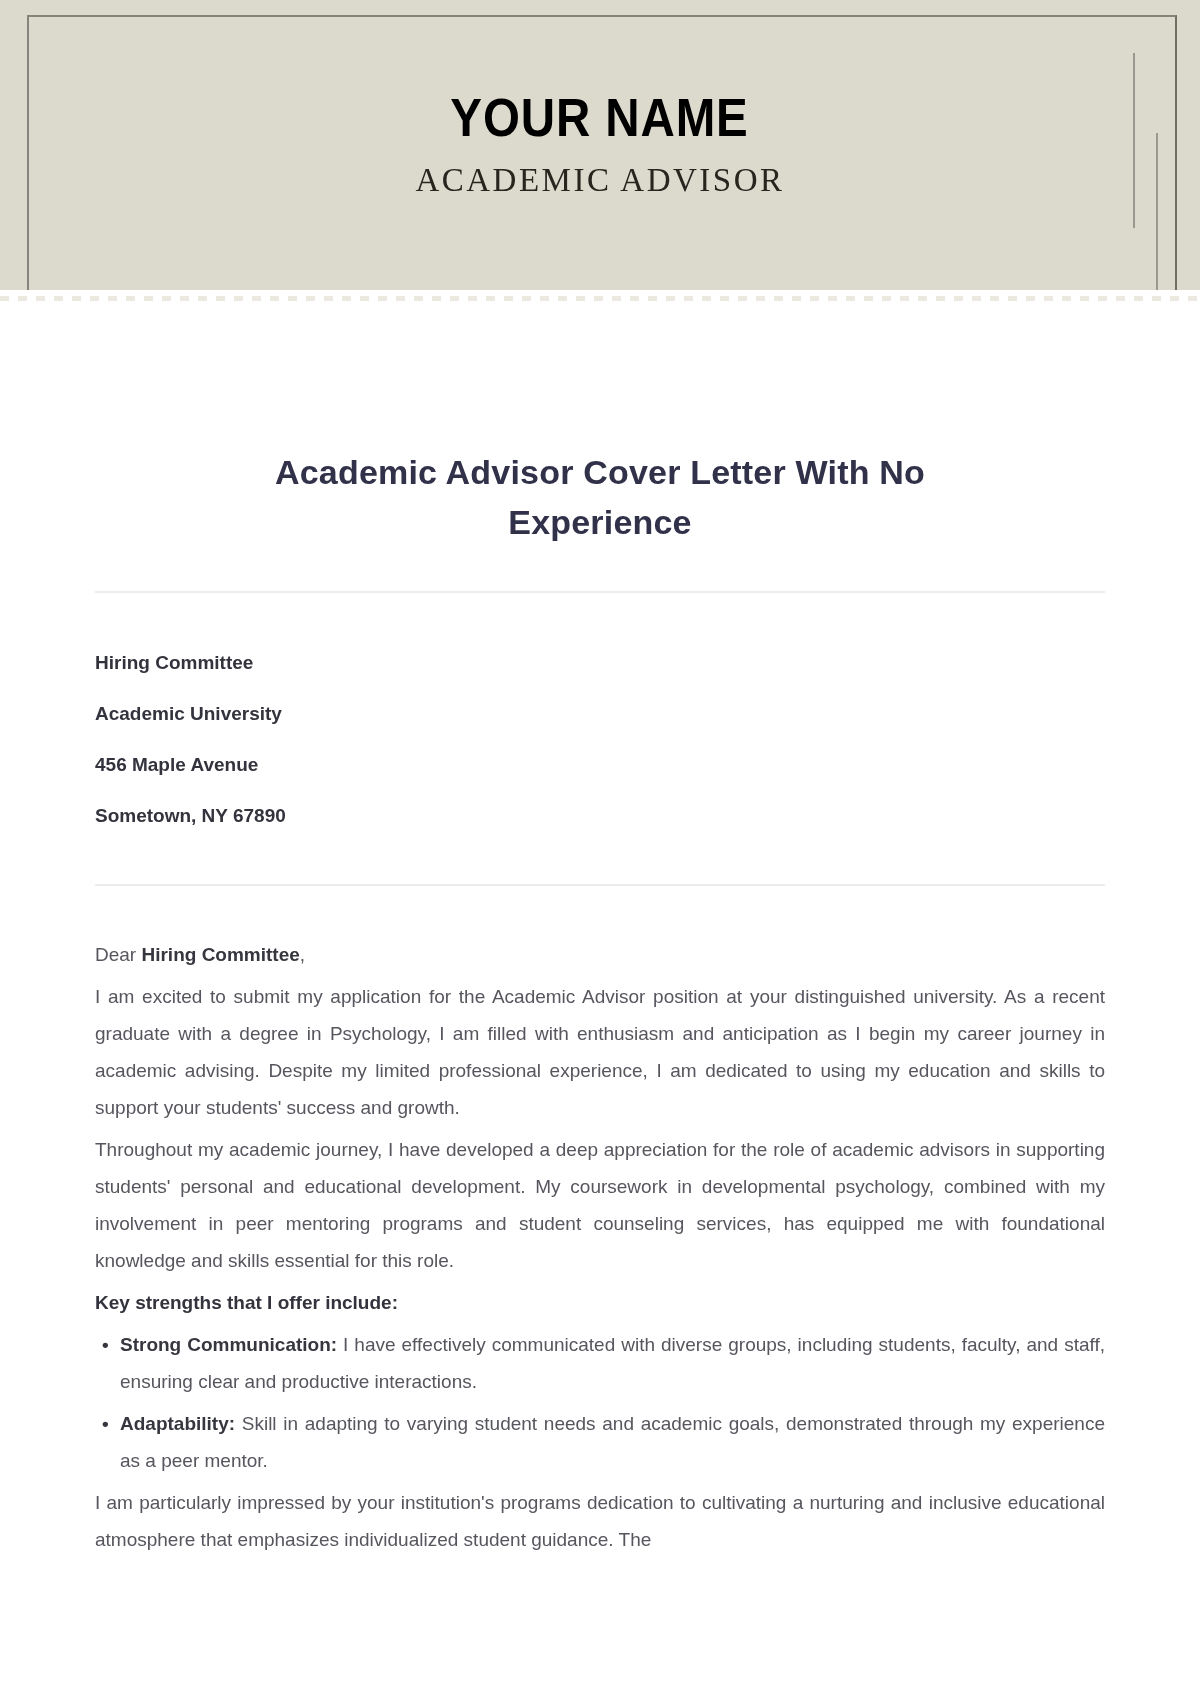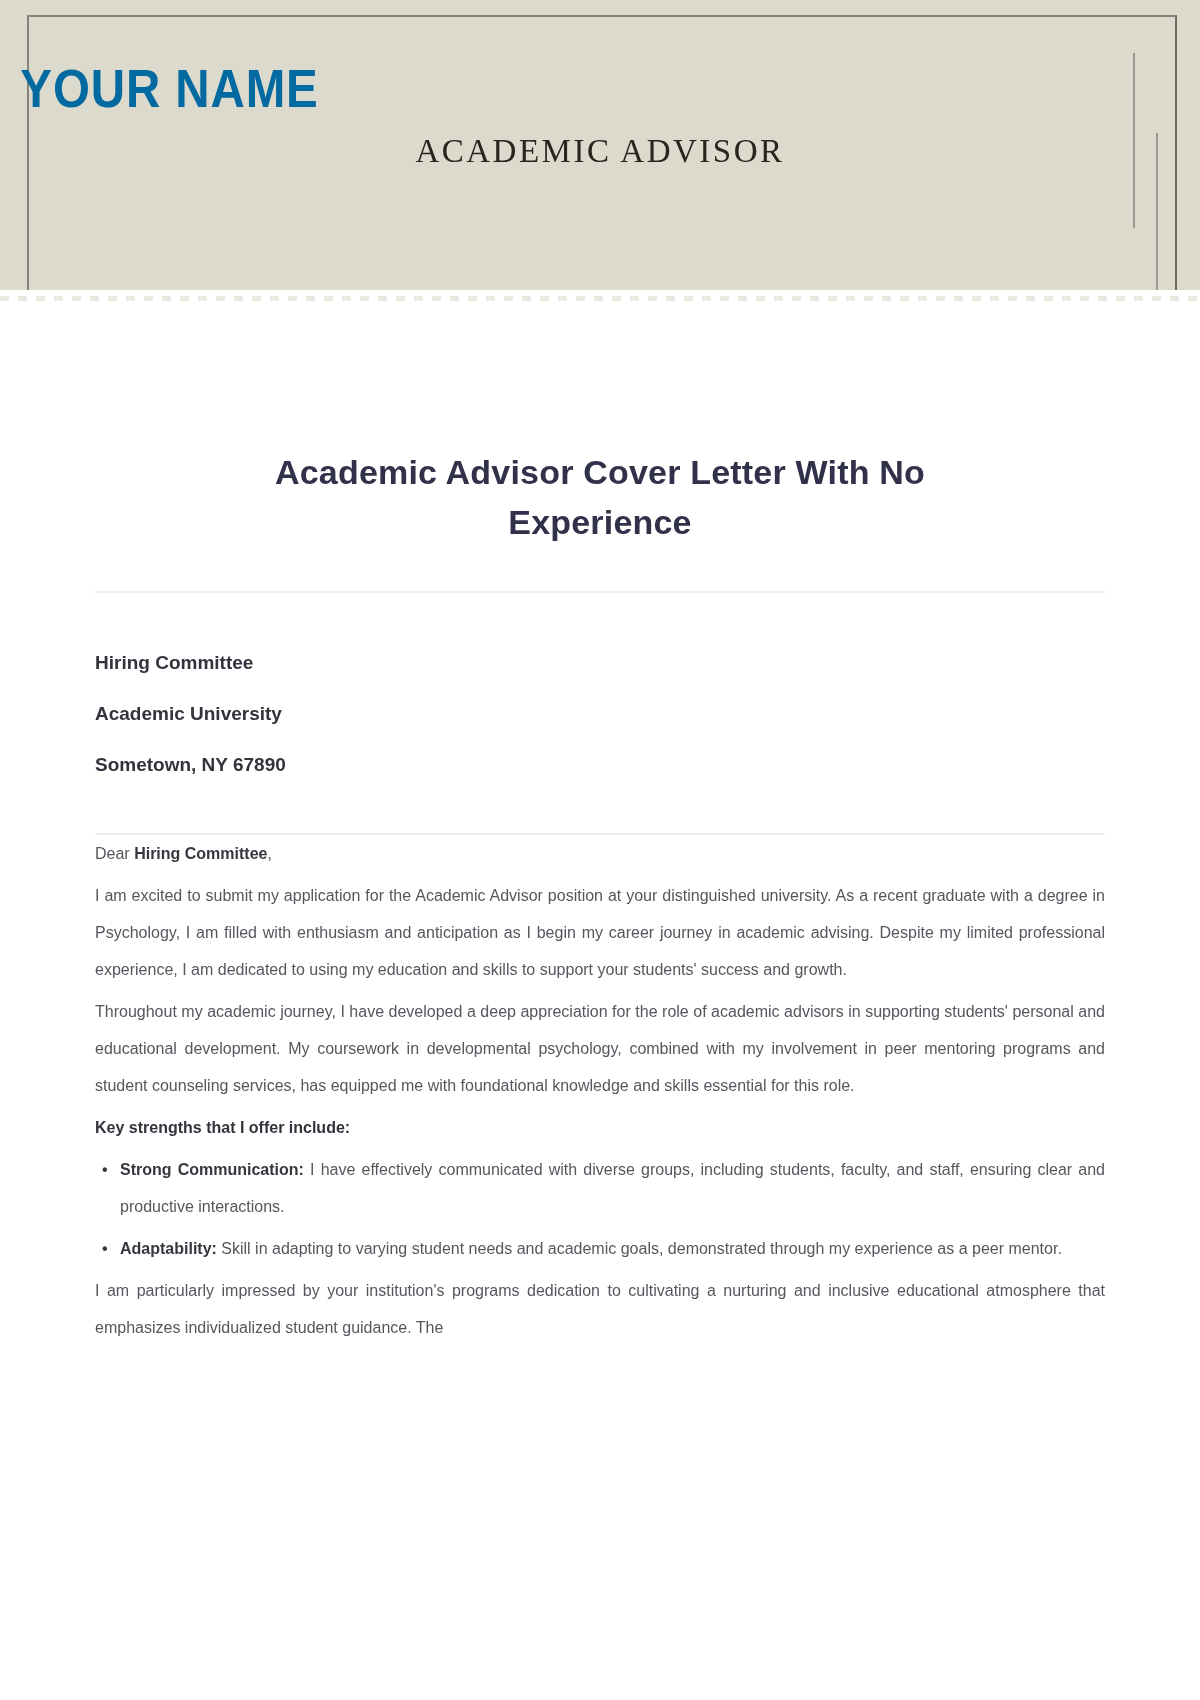--- a/index.html
+++ b/index.html
@@ -34,25 +34,26 @@
     background: #9b998f;
     left: 1133px; top: 53px; height: 175px;
   }
   .accent-line-2 {
     position: absolute;
     width: 2px;
     background: #9b998f;
     left: 1156px; top: 133px; bottom: 0;
   }
   .letterhead-name {
-    padding-top: 61px;
+    padding-top: 90px;
+    text-align: center;
     font-size: 54px;
     line-height: 54px;
     font-weight: 700;
-    color: #0369a1;
+    color: #000000;
     letter-spacing: 1px;
   }
   .letterhead-name .squeeze {
     display: inline-block;
     transform: scaleX(0.88);
   }
   .letterhead-role {
     margin-top: 24px;
     text-align: center;
     font-family: "Liberation Serif", serif;
@@ -96,21 +97,22 @@
   .recipient p {
     margin: 0 0 27px 0;
     font-size: 19px;
     line-height: 24px;
     font-weight: 700;
     color: #33333d;
   }
   .recipient p:last-child { margin-bottom: 0; }
 
   .letter-body {
-    font-size: 16px;
+    margin-top: 50px;
+    font-size: 19px;
     line-height: 37px;
     color: #56565e;
   }
   .letter-body p { margin: 0 0 5px 0; }
   .salutation { text-align: left; }
   .letter-body .para { text-align: justify; }
   .b { font-weight: 700; color: #36363f; }
   .strengths-heading {
     font-weight: 700;
     color: #33333d;
@@ -153,20 +155,21 @@
 
 <main class="page">
 
   <h1 class="doc-title">Academic Advisor Cover Letter With No Experience</h1>
 
   <hr class="divider divider-top">
 
   <section class="recipient">
     <p>Hiring Committee</p>
     <p>Academic University</p>
+    <p>456 Maple Avenue</p>
     <p>Sometown, NY 67890</p>
   </section>
 
   <hr class="divider divider-mid">
 
   <section class="letter-body">
     <p class="salutation"><span>Dear </span><span class="b">Hiring Committee</span><span>,</span></p>
 
     <p class="para">I am excited to submit my application for the Academic Advisor position at your distinguished university. As a recent graduate with a degree in Psychology, I am filled with enthusiasm and anticipation as I begin my career journey in academic advising. Despite my limited professional experience, I am dedicated to using my education and skills to support your students' success and growth.</p>
 

